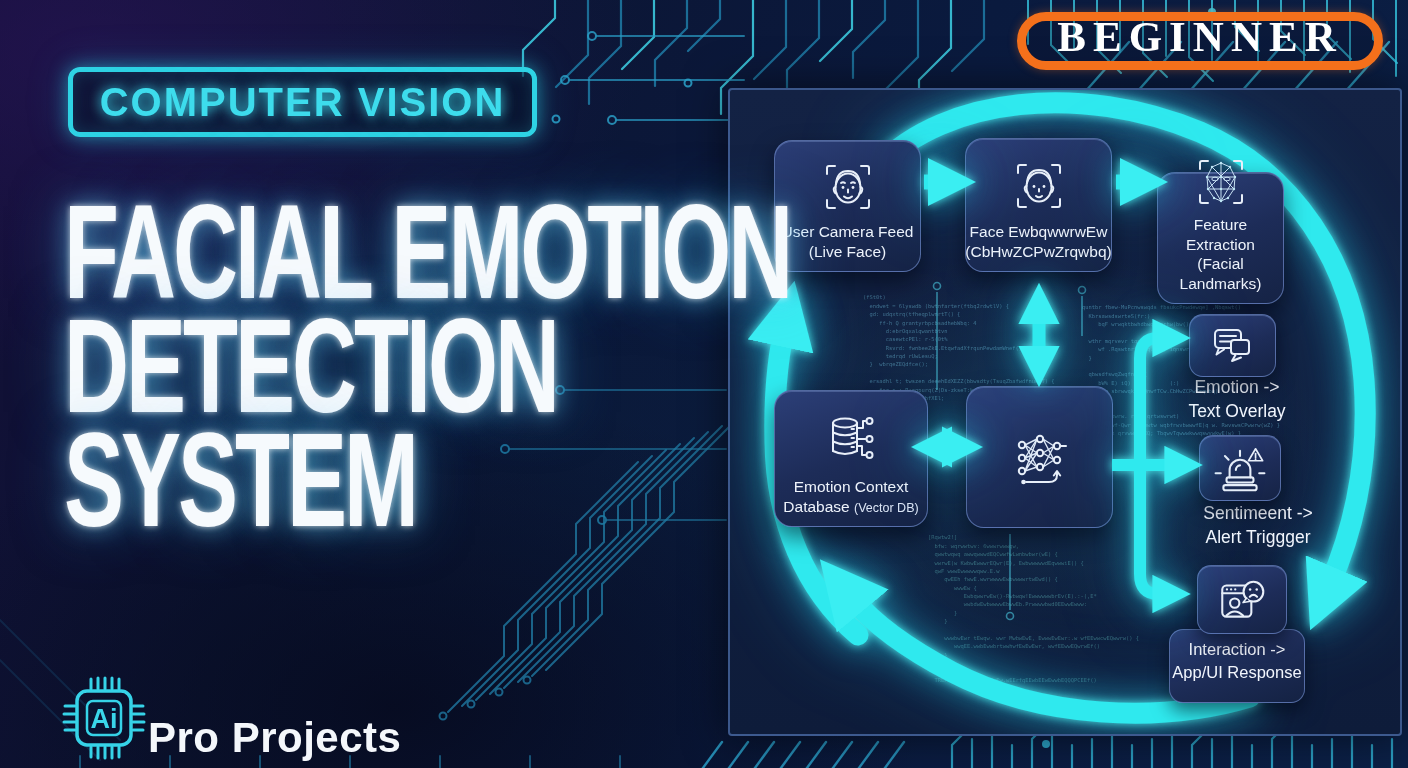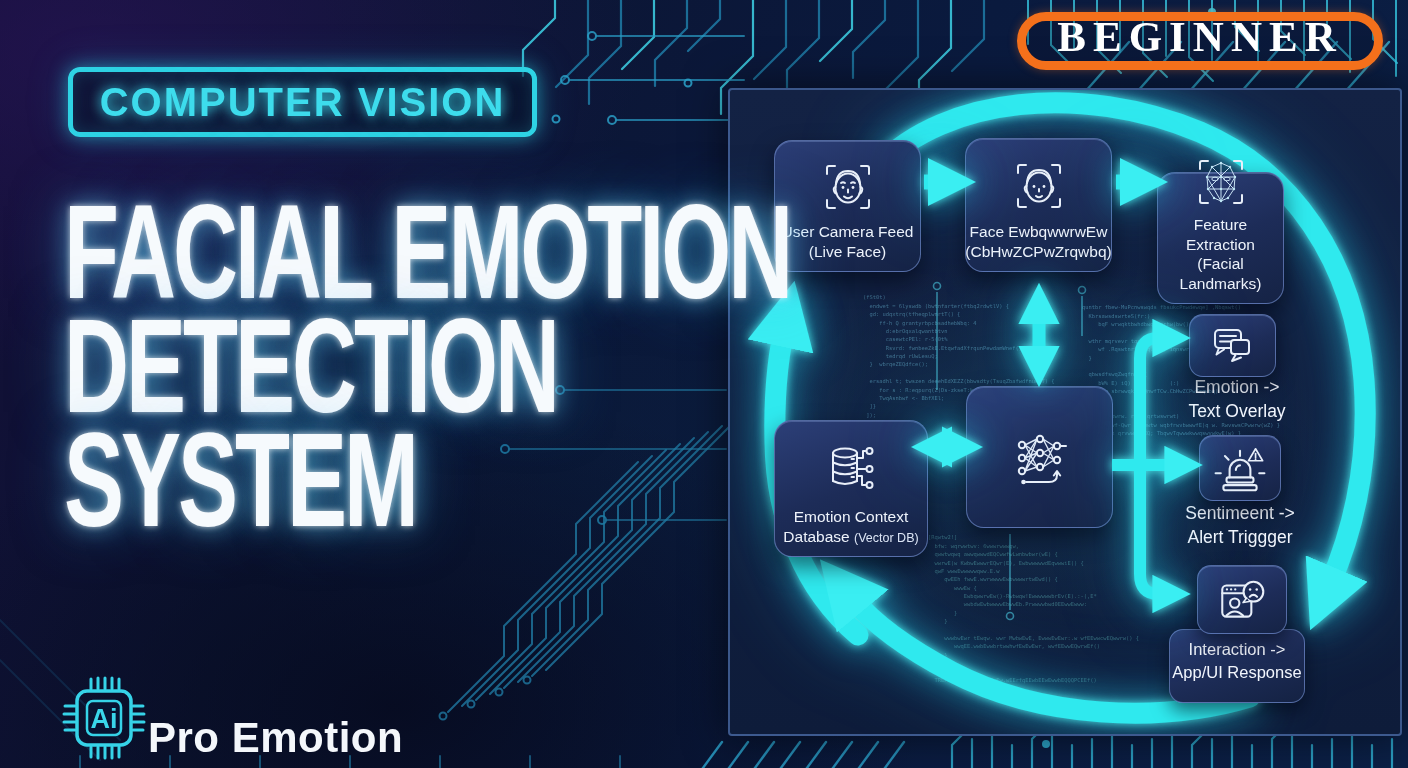--- a/index.html
+++ b/index.html
@@ -64,33 +64,33 @@
     background:linear-gradient(160deg,#2c3f78 0%,#1d2c58 50%,#152345 100%);
     box-shadow:0 10px 22px rgba(2,6,18,.55), inset 0 1px 0 rgba(170,200,255,.25);}
   .node .ic{flex:1;display:flex;align-items:center;justify-content:center;}
   .nlabel{font-size:15.5px;color:#eef3fb;text-align:center;line-height:1.28;}
   .note{font-size:12.5px;color:#dde6f6;}
   .tinynote{font-size:9.5px;color:#d7e1f3;}
 
   .n-camera{left:44px;top:50px;width:147px;height:132px;}
   .n-face{left:235px;top:48px;width:147px;height:134px;}
   .n-feature{left:427px;top:34px;width:127px;height:132px;margin-top:48px;}
-  .n-db{left:44px;top:300px;width:154px;height:137px;margin-top:30px;}
+  .n-db{left:44px;top:300px;width:154px;height:137px;}
   .n-model{left:236px;top:296px;width:147px;height:142px;}
 
   .iconbox{position:absolute;z-index:4;box-sizing:border-box;display:flex;align-items:center;justify-content:center;
     border-radius:14px;border:1.5px solid rgba(122,150,215,.6);
     background:linear-gradient(160deg,#2c3f78 0%,#1d2c58 55%,#152345 100%);
     box-shadow:0 8px 18px rgba(2,6,18,.55), inset 0 1px 0 rgba(170,200,255,.25);}
   .b-chat{left:459px;top:224px;width:87px;height:63px;}
   .b-siren{left:469px;top:345px;width:82px;height:66px;}
   .b-app{left:467px;top:475px;width:90px;height:69px;}
   .rlabel{position:absolute;z-index:3;text-align:center;font-size:17.5px;color:#f2f6fd;line-height:1.36;}
   .l-chat{left:422px;top:286px;width:170px;}
-  .l-siren{left:425px;top:412px;width:170px;}
+  .l-siren{left:443px;top:412px;width:170px;}
   .card{left:439px;top:539px;width:136px;height:74px;position:absolute;z-index:3;box-sizing:border-box;
     border-radius:14px;border:1.5px solid rgba(122,150,215,.6);
     background:linear-gradient(160deg,#2a3c72 0%,#1c2b55 55%,#142243 100%);
     box-shadow:0 8px 18px rgba(2,6,18,.55);
     display:flex;flex-direction:column;align-items:center;justify-content:flex-end;padding-bottom:19px;
     font-size:16.5px;color:#f2f6fd;line-height:1.35;text-align:center;}
   .icon-stroke{stroke:#e9eff9;fill:none;stroke-width:2;stroke-linecap:round;stroke-linejoin:round;}
 </style>
 </head>
 <body>
@@ -245,21 +245,21 @@
               <path d="M5 56 H15"></path>
             <path d="M73 32 H83"></path>
               <path d="M73 40 H84"></path>
               <path d="M73 48 H84"></path>
               <path d="M73 56 H83"></path>
           </g>
         </g>
       </svg>
       <div class="ai">Ai</div>
     </div>
-    <div class="brand">Pro Emotion</div>
+    <div class="brand">Pro Projects</div>
   </div>
 
   <div class="panel">
     <pre id="code-left" class="code">(fSt0t)
   endwet = 6lyswdb (bwtnfarter(ftbq2rdwtlV) {
   gd: udqxtrq(tfheqplwnrtT() {
      ff-h Q grantyrbpcbsadhebWbq: 4
        d:ebrOqxalqwantbtvn
        casewtcPEl: r-5(0t%
        Rsvrd: fwnbeeZkE.EtqwfadXfrqunPewdamWnef(),

